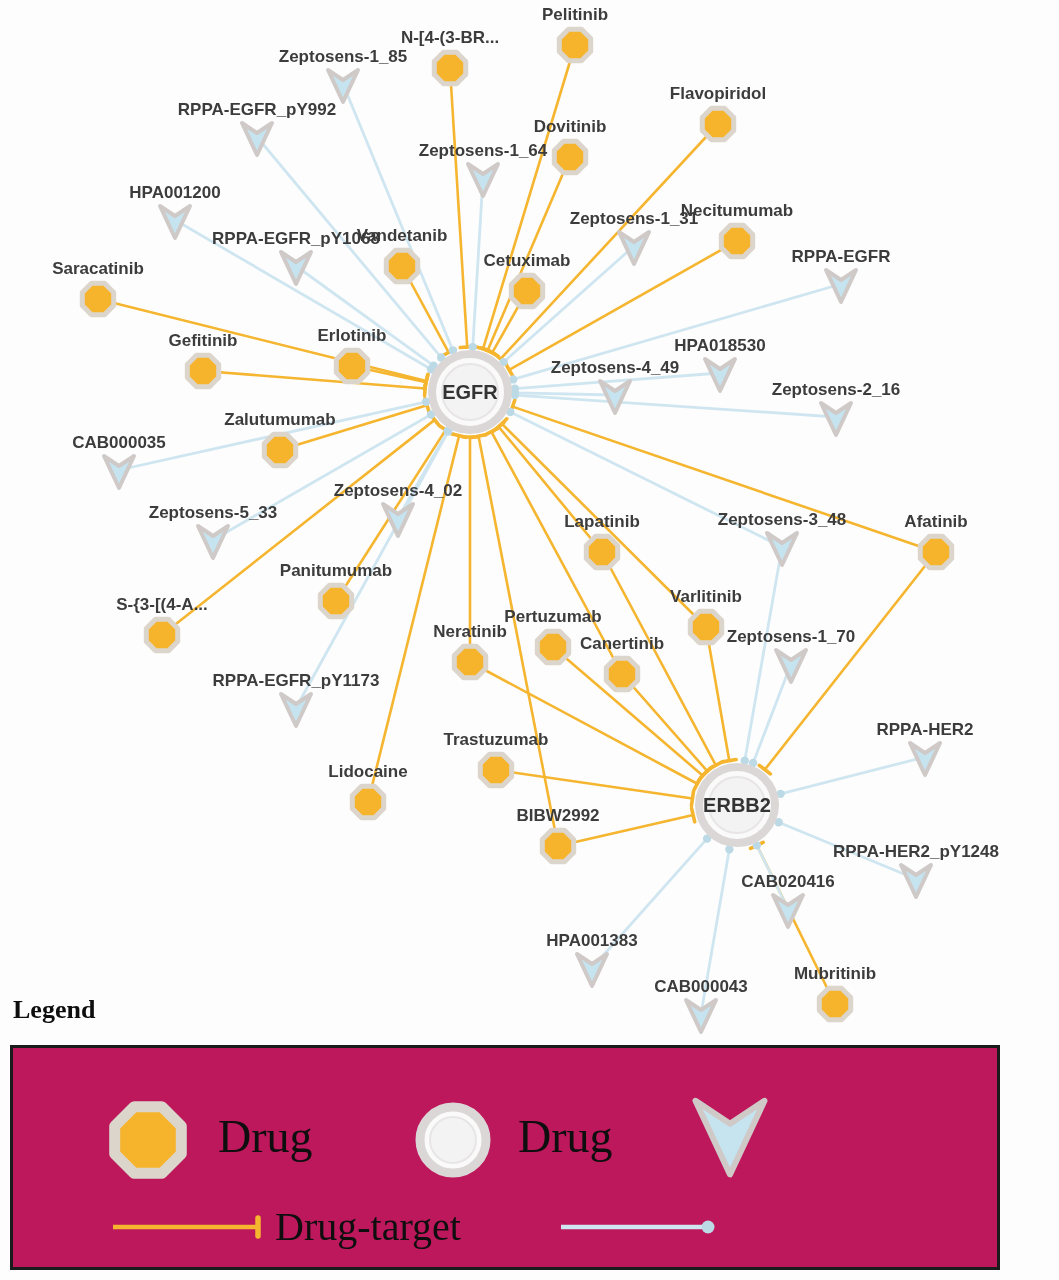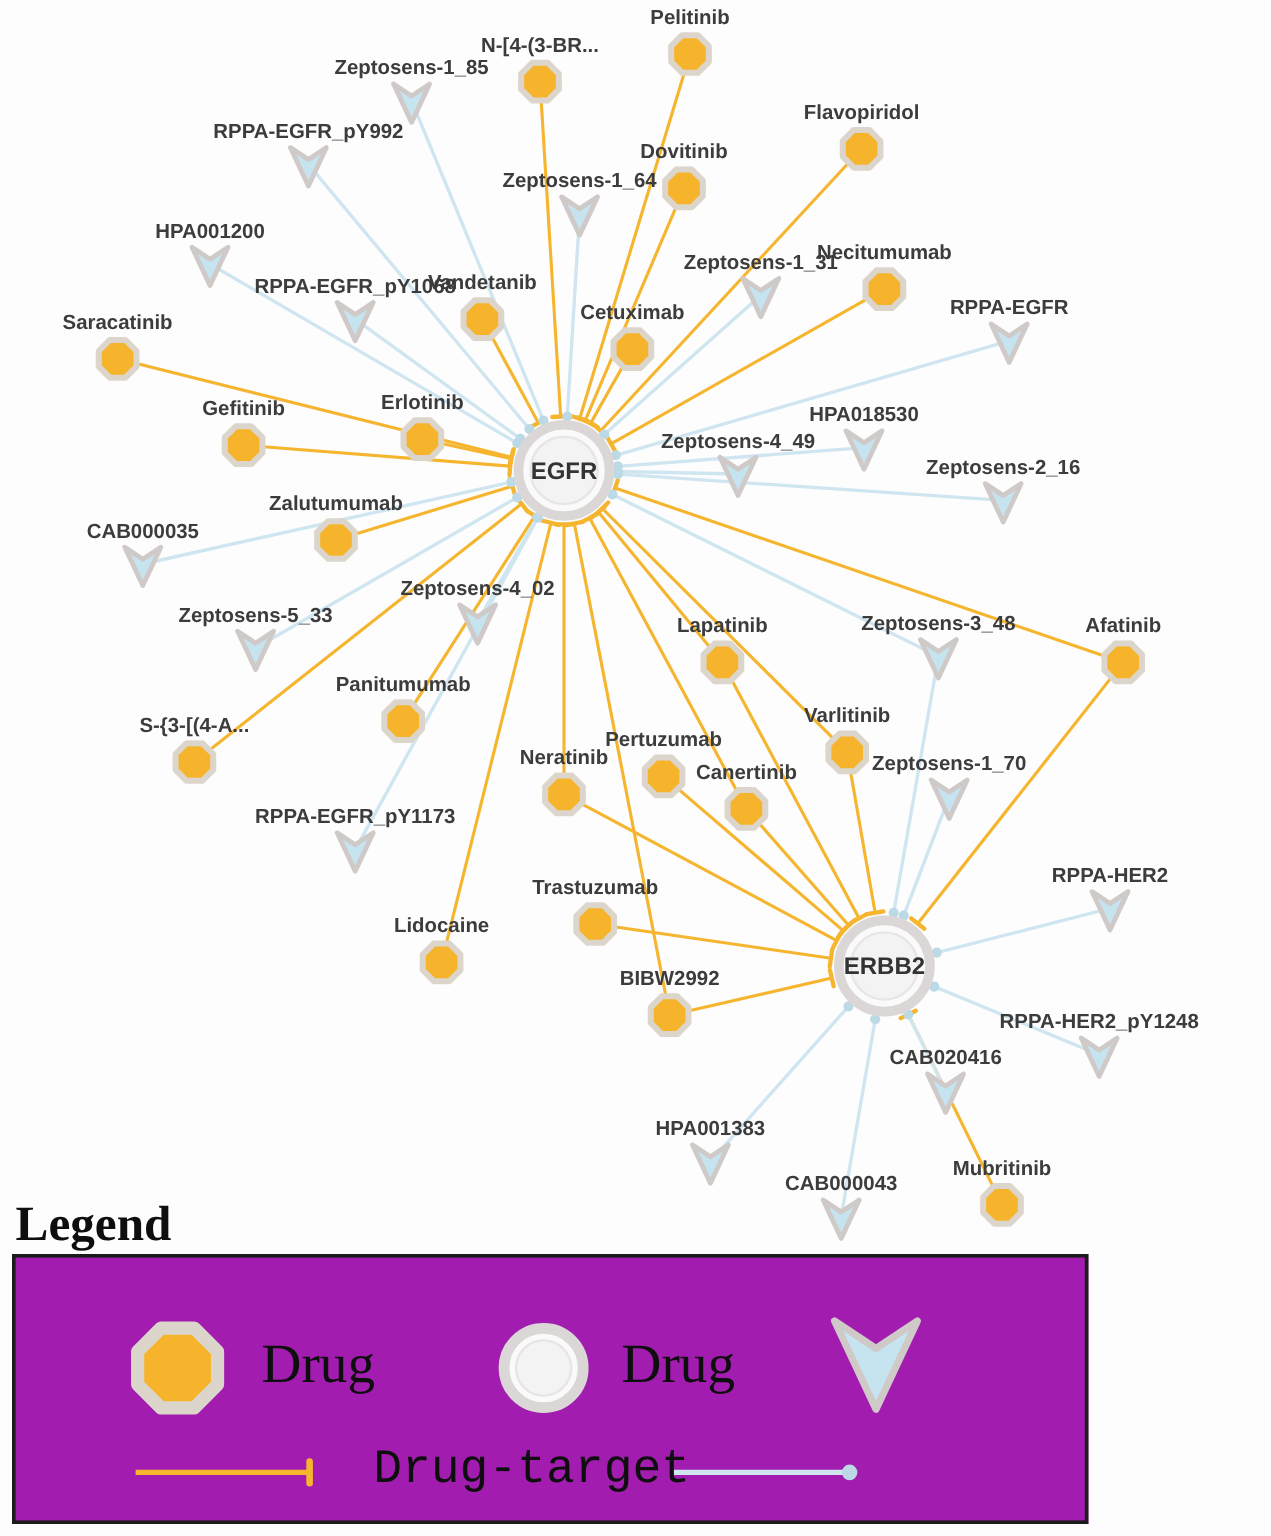--- a/index.html
+++ b/index.html
@@ -24,48 +24,47 @@
     font-size: 20px;
     font-weight: bold;
     fill: #333333;
   }
 
   .legend-heading {
     position: absolute;
     left: 13px;
     top: 995px;
     font-family: "Liberation Serif", serif;
-    font-size: 41px;
+    font-size: 26px;
     font-weight: bold;
     color: var(--legend-text, #0e0e0e);
   }
   #legend-box {
     position: absolute;
     left: 10px;
     top: 1045px;
-    width: 897px;
+    width: 990px;
     height: 225px;
     border: 3.5px solid var(--legend-border, #1b1b1b);
-    background: #a21caf;
+    background: #be185d;
   }
   #legend-box svg { position: absolute; left: 0; top: 0; }
   .legend-node-label {
     position: absolute;
     font-family: "Liberation Serif", serif;
     font-size: 46px;
     color: var(--legend-text, #0e0e0e);
     white-space: nowrap;
   }
   .legend-edge-label {
     position: absolute;
-    font-family: Liberation Mono, monospace;
+    font-family: Liberation Serif, serif;
     font-size: 40px;
     color: var(--legend-text, #0e0e0e);
     white-space: nowrap;
-    margin-left: 36px;
   }
 </style>
 </head>
 <body>
 
 <div id="figure">
 
   <svg id="network" width="1059" height="1280" viewBox="0 0 1059 1280">
       <g>
         <line x1="575" y1="45" x2="483.0331066839726" y2="348.9286855301096" stroke="#F5B52F" stroke-width="2.6"></line>

